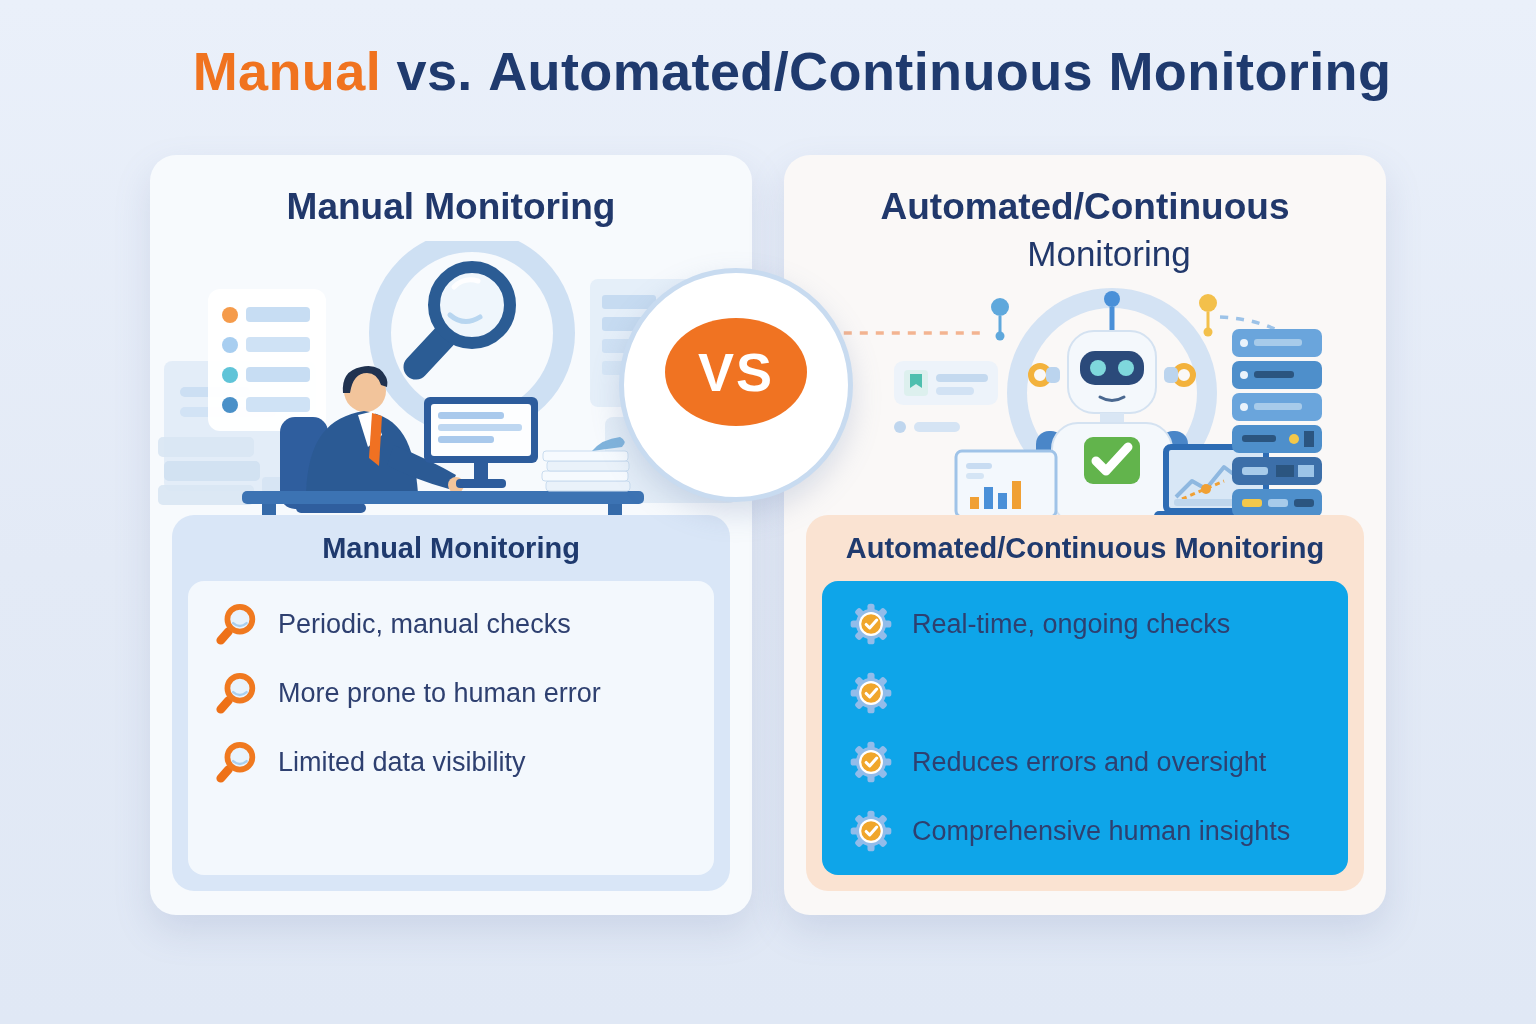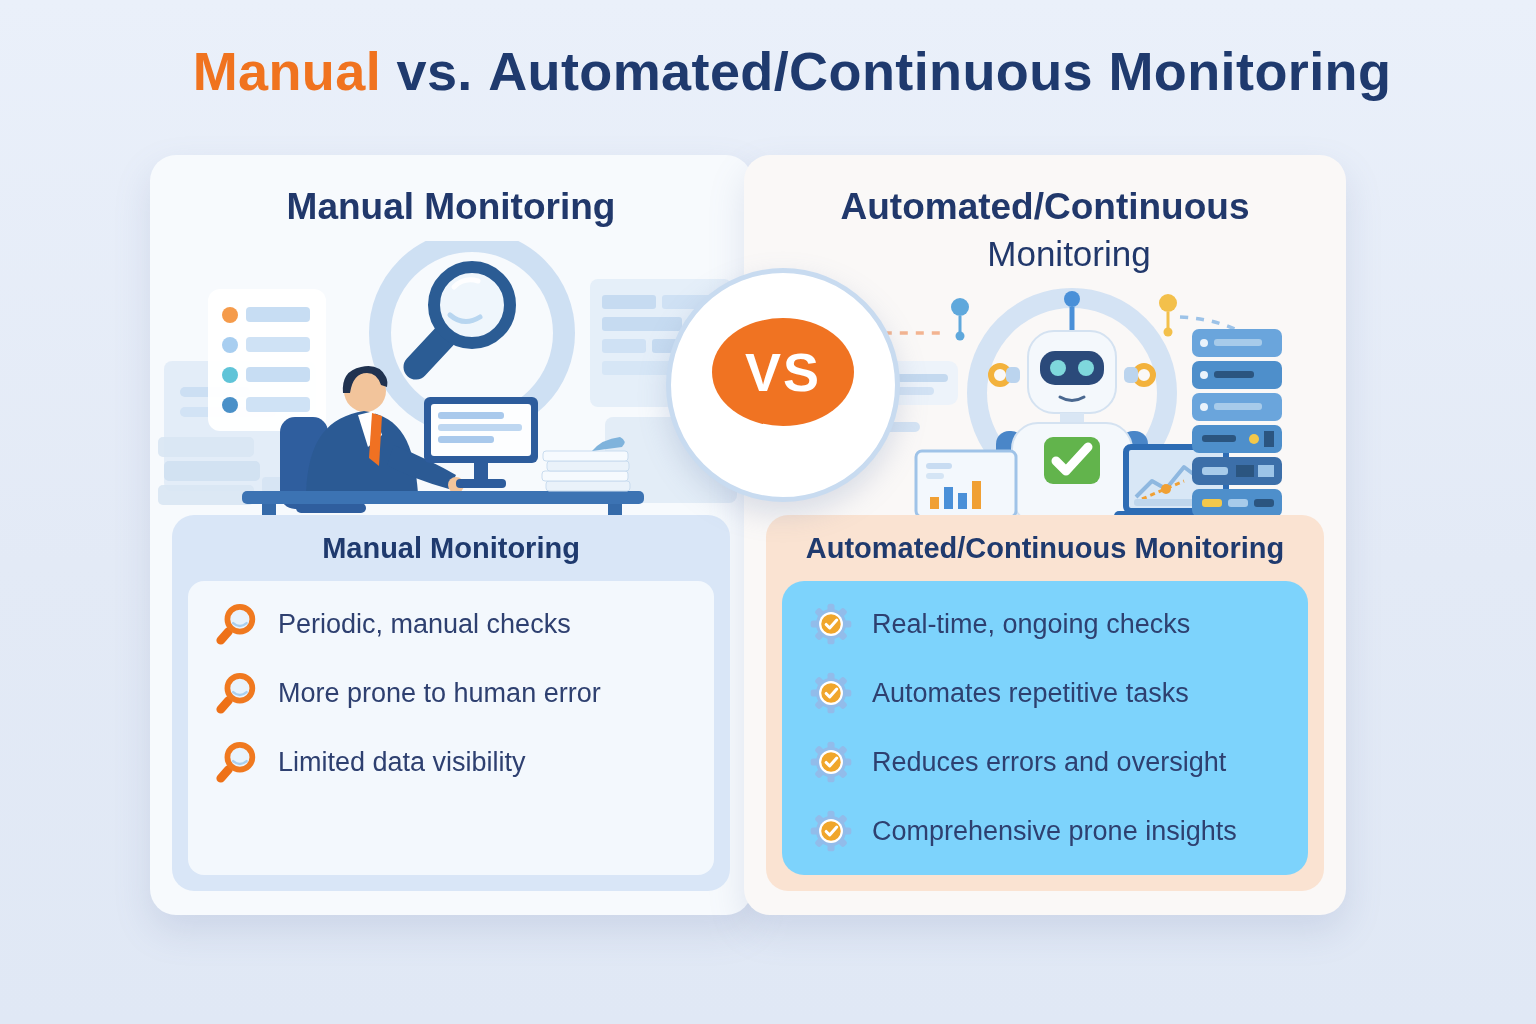--- a/index.html
+++ b/index.html
@@ -14,21 +14,21 @@
     font-size:54px;font-weight:800;color:#1F3A6E;letter-spacing:.4px;margin:0;padding-left:24px;
   }
   .title .hl{color:#F0731F;}
   .title .mid{font-weight:700;}
   
   .card{
     position:absolute;top:155px;width:602px;height:760px;border-radius:26px;
     box-shadow:0 16px 36px rgba(110,130,170,.18);
   }
   .card-left{left:150px;background:#F7FAFD;}
-  .card-right{left:744px;background:#FAF8F7;}
+  .card-right{left:784px;background:#FAF8F7;}
   .card-heading{
     position:absolute;top:28px;left:0;width:100%;text-align:center;margin:0;
     font-size:37px;font-weight:800;color:#21386B;line-height:47px;
   }
   .card-heading .line2{display:block;font-weight:500;font-size:35px;padding-left:48px;}
   .illus{position:absolute;left:0;width:100%;overflow:hidden;}
   .illus-left{top:86px;height:282px;}
   .illus-right{top:120px;height:248px;}
   .illus svg{display:block;width:100%;height:100%;}
   
@@ -38,29 +38,29 @@
   .panel-header{
     height:66px;display:flex;align-items:center;justify-content:center;
     font-size:29px;font-weight:800;color:#1F3A6E;
   }
   .panel-body{
     position:absolute;left:16px;right:16px;top:66px;bottom:16px;border-radius:16px;
     margin:0;padding:20px 26px;list-style:none;
     display:flex;flex-direction:column;gap:23px;
   }
   .panel-blue .panel-body{background:#F3F8FD;}
-  .panel-peach .panel-body{background:#7dd3fc;border-radius:22px;}
+  .panel-peach .panel-body{background:#0ea5e9;}
   .panel-body li{display:flex;align-items:center;gap:18px;color:#2E4070;font-size:27px;line-height:35px;}
   .li-icon{flex:0 0 auto;width:46px;height:46px;}
   .li-icon svg{width:100%;height:100%;display:block;}
   .item-text{max-width:440px;}
   .panel-blue li:nth-child(2) .item-text{max-width:332px;}
   
   .vs{
-    position:absolute;left:666px;top:268px;width:224px;height:224px;border-radius:50%;
+    position:absolute;left:619px;top:268px;width:224px;height:224px;border-radius:50%;
     background:#FFFFFF;border:5px solid #C8DBF0;z-index:5;
     box-shadow:0 12px 28px rgba(120,140,180,.25);
   }
   .vs-ellipse{
     position:absolute;left:50%;top:44%;transform:translate(-50%,-50%);
     width:142px;height:108px;border-radius:50%;background:#F07322;
     display:flex;align-items:center;justify-content:center;
   }
   .vs-ellipse span{color:#FFFFFF;font-size:54px;font-weight:800;letter-spacing:2px;}
 </style>
@@ -326,21 +326,20 @@
                   <rect x="22" y="3" width="8" height="12" rx="3" transform="rotate(225 26 26)"></rect>
                   <rect x="22" y="3" width="8" height="12" rx="3" transform="rotate(270 26 26)"></rect>
                   <rect x="22" y="3" width="8" height="12" rx="3" transform="rotate(315 26 26)"></rect>
                   <circle cx="26" cy="26" r="17"></circle>
                 </g>
                 <circle cx="26" cy="26" r="13.5" fill="#FFFFFF"></circle>
                 <circle cx="26" cy="26" r="11" fill="#F0A62B"></circle>
                 <path d="M20.5 26.5 l4 4 l8 -9" stroke="#FFFFFF" stroke-width="3.4" fill="none" stroke-linecap="round" stroke-linejoin="round"></path>
               </svg>
           </span>
-          <span class="item-text">Automates repetitive tasks</span>
         </li>
         <li>
           <span class="li-icon">
             <svg viewBox="0 0 52 52">
                 <g fill="#92BCEA">
                   <rect x="22" y="3" width="8" height="12" rx="3"></rect>
                   <rect x="22" y="3" width="8" height="12" rx="3" transform="rotate(45 26 26)"></rect>
                   <rect x="22" y="3" width="8" height="12" rx="3" transform="rotate(90 26 26)"></rect>
                   <rect x="22" y="3" width="8" height="12" rx="3" transform="rotate(135 26 26)"></rect>
                   <rect x="22" y="3" width="8" height="12" rx="3" transform="rotate(180 26 26)"></rect>
@@ -368,21 +367,21 @@
                   <rect x="22" y="3" width="8" height="12" rx="3" transform="rotate(225 26 26)"></rect>
                   <rect x="22" y="3" width="8" height="12" rx="3" transform="rotate(270 26 26)"></rect>
                   <rect x="22" y="3" width="8" height="12" rx="3" transform="rotate(315 26 26)"></rect>
                   <circle cx="26" cy="26" r="17"></circle>
                 </g>
                 <circle cx="26" cy="26" r="13.5" fill="#FFFFFF"></circle>
                 <circle cx="26" cy="26" r="11" fill="#F0A62B"></circle>
                 <path d="M20.5 26.5 l4 4 l8 -9" stroke="#FFFFFF" stroke-width="3.4" fill="none" stroke-linecap="round" stroke-linejoin="round"></path>
               </svg>
           </span>
-          <span class="item-text">Comprehensive prone insights</span>
+          <span class="item-text">Comprehensive human insights</span>
         </li>
       </ul>
     </div>
   </section>
 
   <div class="vs">
     <div class="vs-ellipse">
       <span>VS</span>
     </div>
   </div>

